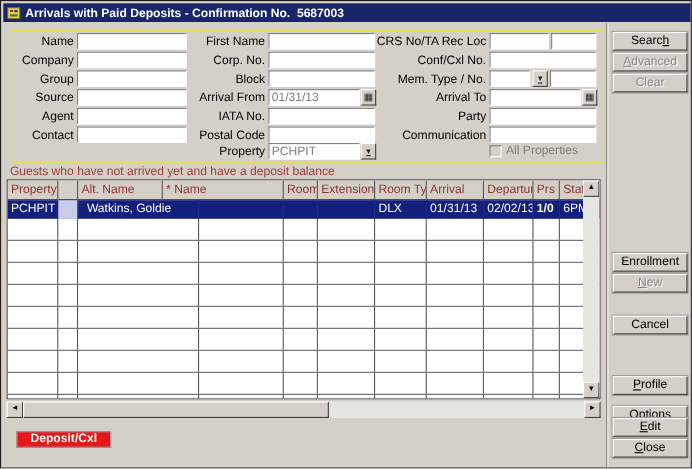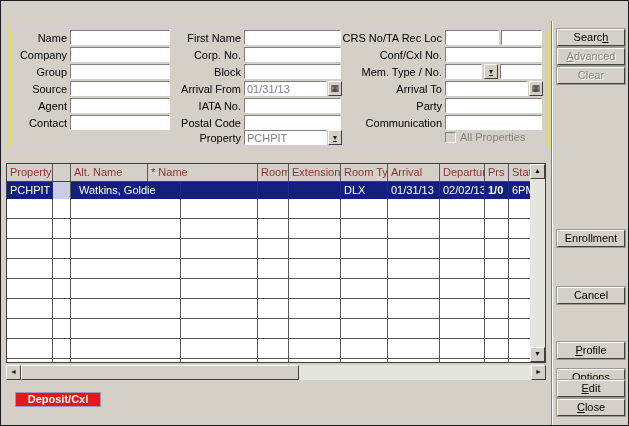--- a/index.html
+++ b/index.html
@@ -41,20 +41,29 @@
   .sbtn{position:absolute;width:15px;height:15px;background:#d4d0c8;border:1px solid;border-color:#fff #404040 #404040 #fff;font-size:7px;line-height:12px;text-align:center;color:#000;}
   .hscroll{position:absolute;left:5px;top:364px;width:540px;height:15px;background:#e6e6e1;}
   .thumb{position:absolute;left:15px;top:0;width:278px;height:15px;background:#d4d0c8;border:1px solid;border-color:#fff #404040 #404040 #fff;}
   .redbtn{position:absolute;left:14px;top:391px;width:86px;height:15px;background:#e61717;border:1px solid #9a9ab0;color:#fff;font-size:11px;font-weight:bold;line-height:13px;text-align:center;}
 </style>
 </head>
 <body>
 
 <div class="win">
 
+  <div class="titlebar">
+    <svg class="appicon" viewBox="0 0 13 13">
+      <rect x="1" y="2" width="11" height="10" fill="#e8d24a" stroke="#7a6a10" stroke-width="1"></rect>
+      <rect x="3" y="4" width="3" height="2" fill="#c03030"></rect>
+      <rect x="7" y="4" width="3" height="2" fill="#2a3a9a"></rect>
+      <rect x="3" y="8" width="7" height="2" fill="#3a7a3a"></rect>
+    </svg>
+    <span class="ttl">Arrivals with Paid Deposits - Confirmation No.  5687003</span>
+  </div>
 
   <div class="panel"></div>
 
   <div class="frow" style="top:29px">
     <span class="flabel l1">Name</span>
     <input class="ti i1" style="">
   </div>
   <div class="frow" style="top:46px">
     <span class="flabel l1">Company</span>
     <input class="ti i1" style="">
@@ -138,26 +147,28 @@
   <div class="frow" style="top:129px">
     <span class="chk" style="left:444px"></span>
     <span class="chklabel" style="left:459px">All Properties</span>
   </div>
 
   <div class="sep"></div>
   <div class="btn" style="top:28px">Searc<span class="ul">h</span></div>
   <div class="btn disabled" style="top:47px"><span class="ul">A</span>dvanced</div>
   <div class="btn disabled" style="top:66px">Clear</div>
   <div class="btn" style="top:229px">Enrollment</div>
+  <div class="btn disabled" style="top:248px"><span class="ul">N</span>ew</div>
   <div class="btn" style="top:286px">Cancel</div>
   <div class="btn" style="top:341px"><span class="ul">P</span>rofile</div>
   <div class="btn" style="top:368px">Op<span class="ul">t</span>ions</div>
   <div class="btn" style="top:379px"><span class="ul">E</span>dit</div>
   <div class="btn" style="top:398px"><span class="ul">C</span>lose</div>
 
+  <div class="caption">Guests who have not arrived yet and have a deposit balance</div>
 
   <div class="grid">
     <div class="ghead">
         <div class="hcell" style="width: 46px;">Property</div>
         <div class="hcell" style="width: 18px;"></div>
         <div class="hcell" style="width: 77px;">Alt. Name</div>
         <div class="hcell" style="width: 110px;">* Name</div>
         <div class="hcell" style="width: 31px;">Room</div>
         <div class="hcell" style="width: 52px;">Extension</div>
         <div class="hcell" style="width: 47px;">Room Type</div>

